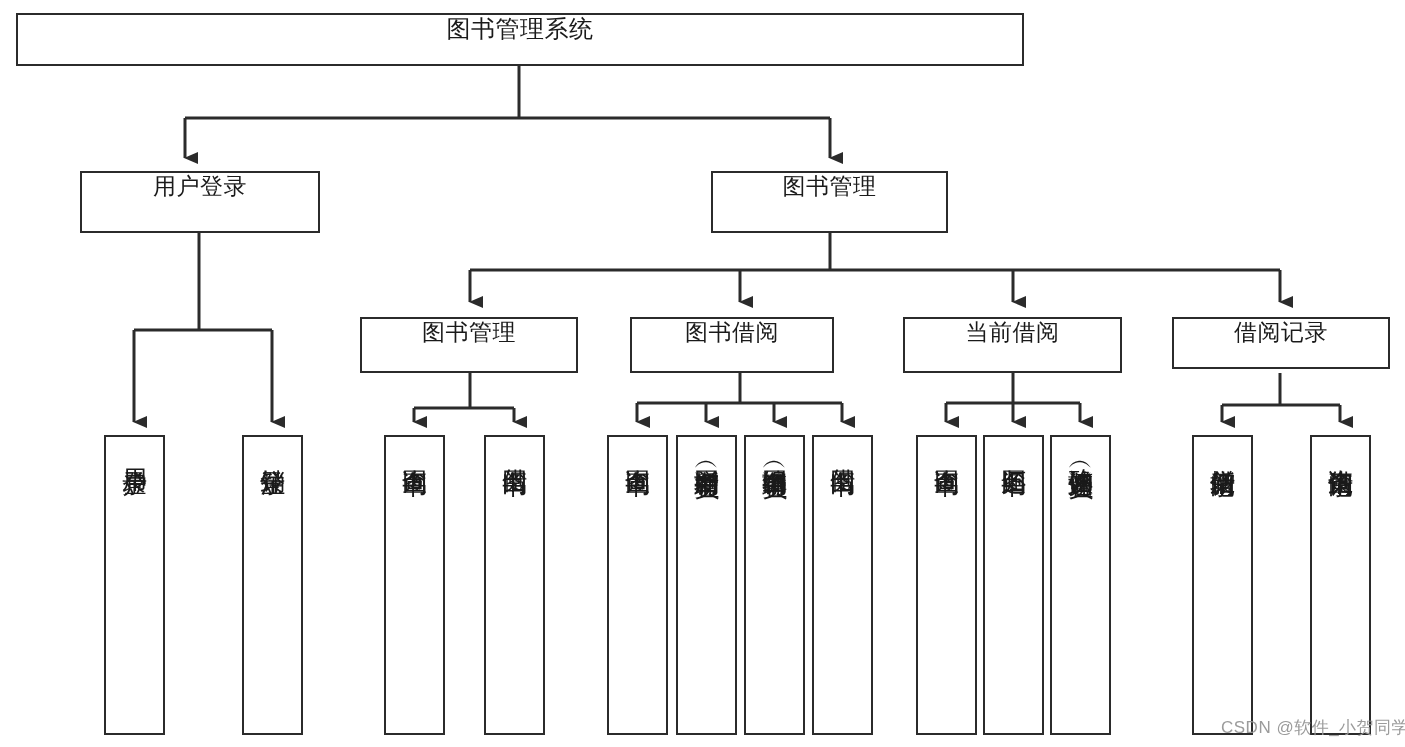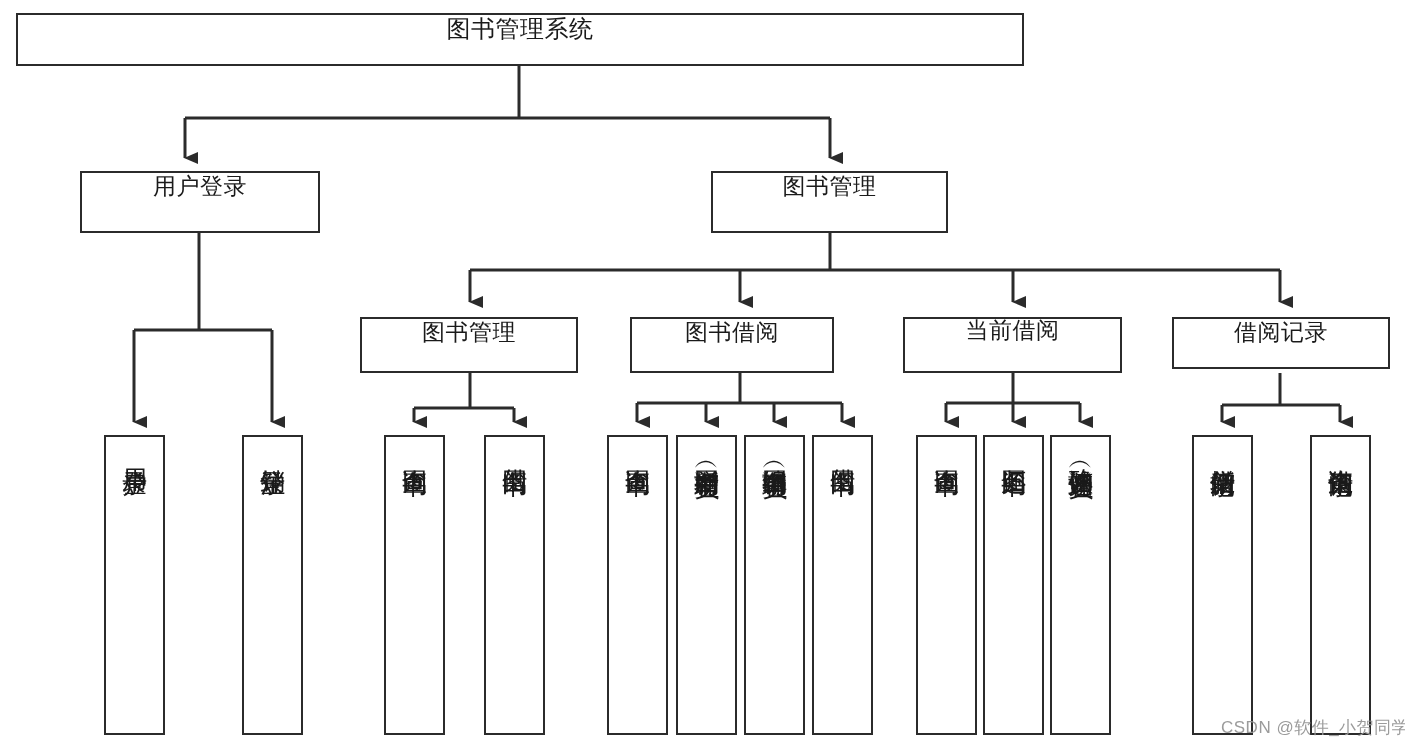--- a/index.html
+++ b/index.html
@@ -134,21 +134,21 @@
   <div class="node node-h" style="left:711px; top:171px; width:237px; height:62px;">
     <span class="lbl">图书管理</span>
   </div>
 
   <div class="node node-h" style="left:360px; top:317px; width:218px; height:56px;">
     <span class="lbl">图书管理</span>
   </div>
   <div class="node node-h" style="left:630px; top:317px; width:204px; height:56px;">
     <span class="lbl">图书借阅</span>
   </div>
-  <div class="node node-h" style="left:903px; top:317px; width:219px; height:56px;font-family:Liberation Mono, monospace;">
+  <div class="node node-h" style="left:903px; top:317px; width:219px; height:56px;">
     <span class="lbl">当前借阅</span>
   </div>
   <div class="node node-h" style="left:1172px; top:317px; width:218px; height:52px;">
     <span class="lbl">借阅记录</span>
   </div>
 
   <div class="node node-v" style="left:104px; top:435px; width:61px; height:300px;">
     <span class="lbl">用户登录</span>
   </div>
   <div class="node node-v" style="left:242px; top:435px; width:61px; height:300px;">

